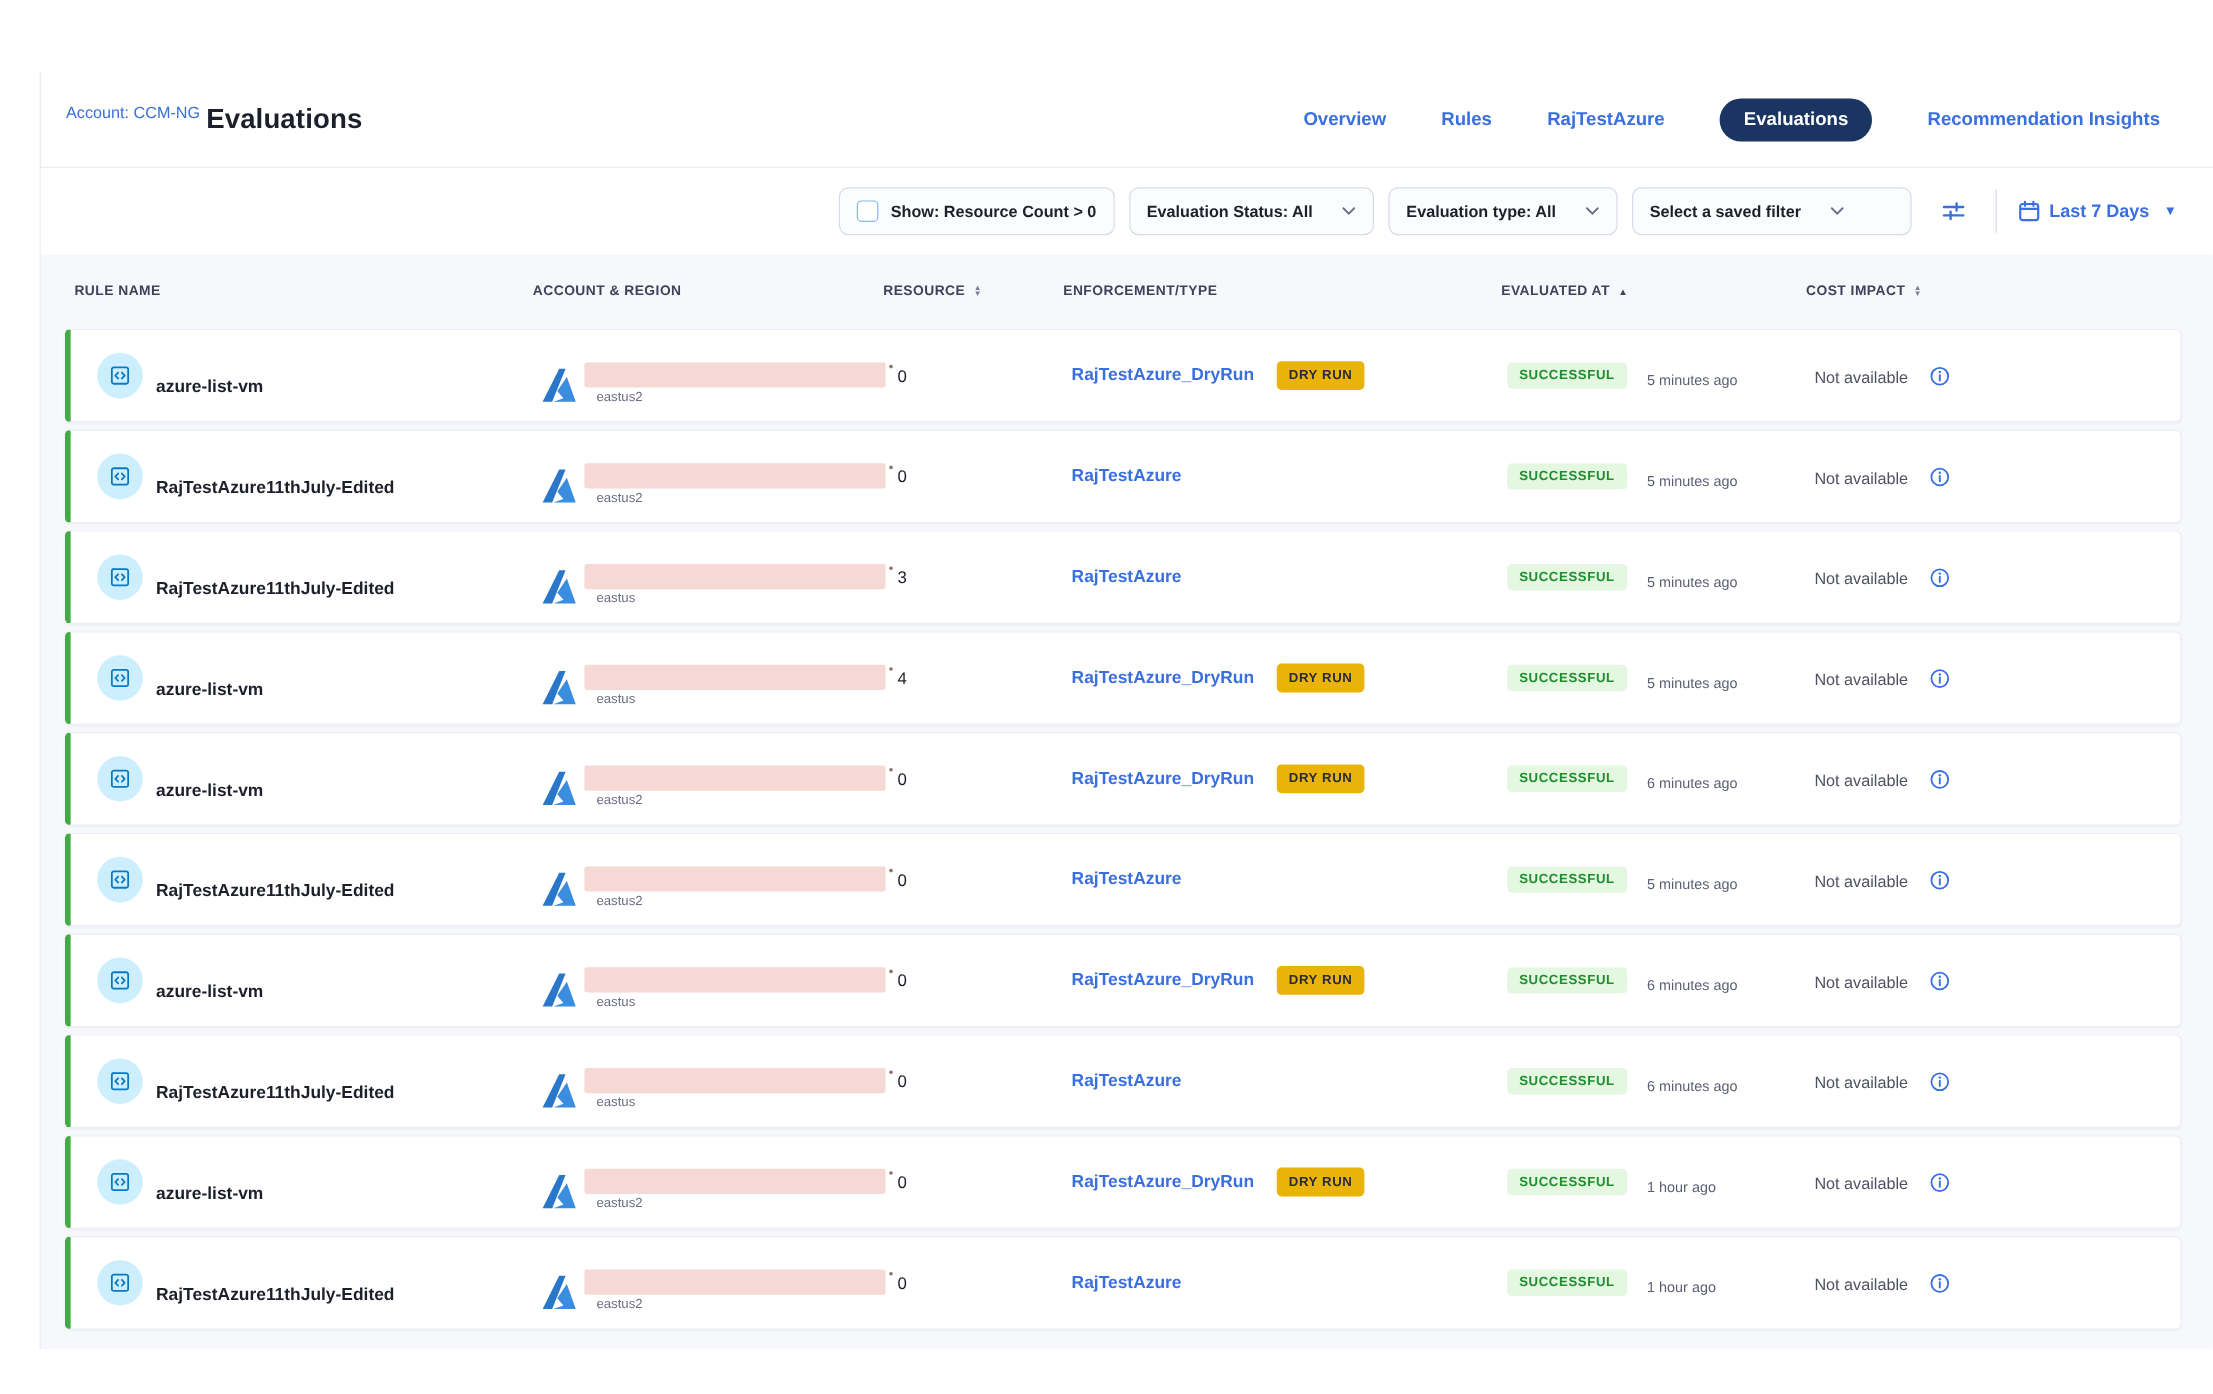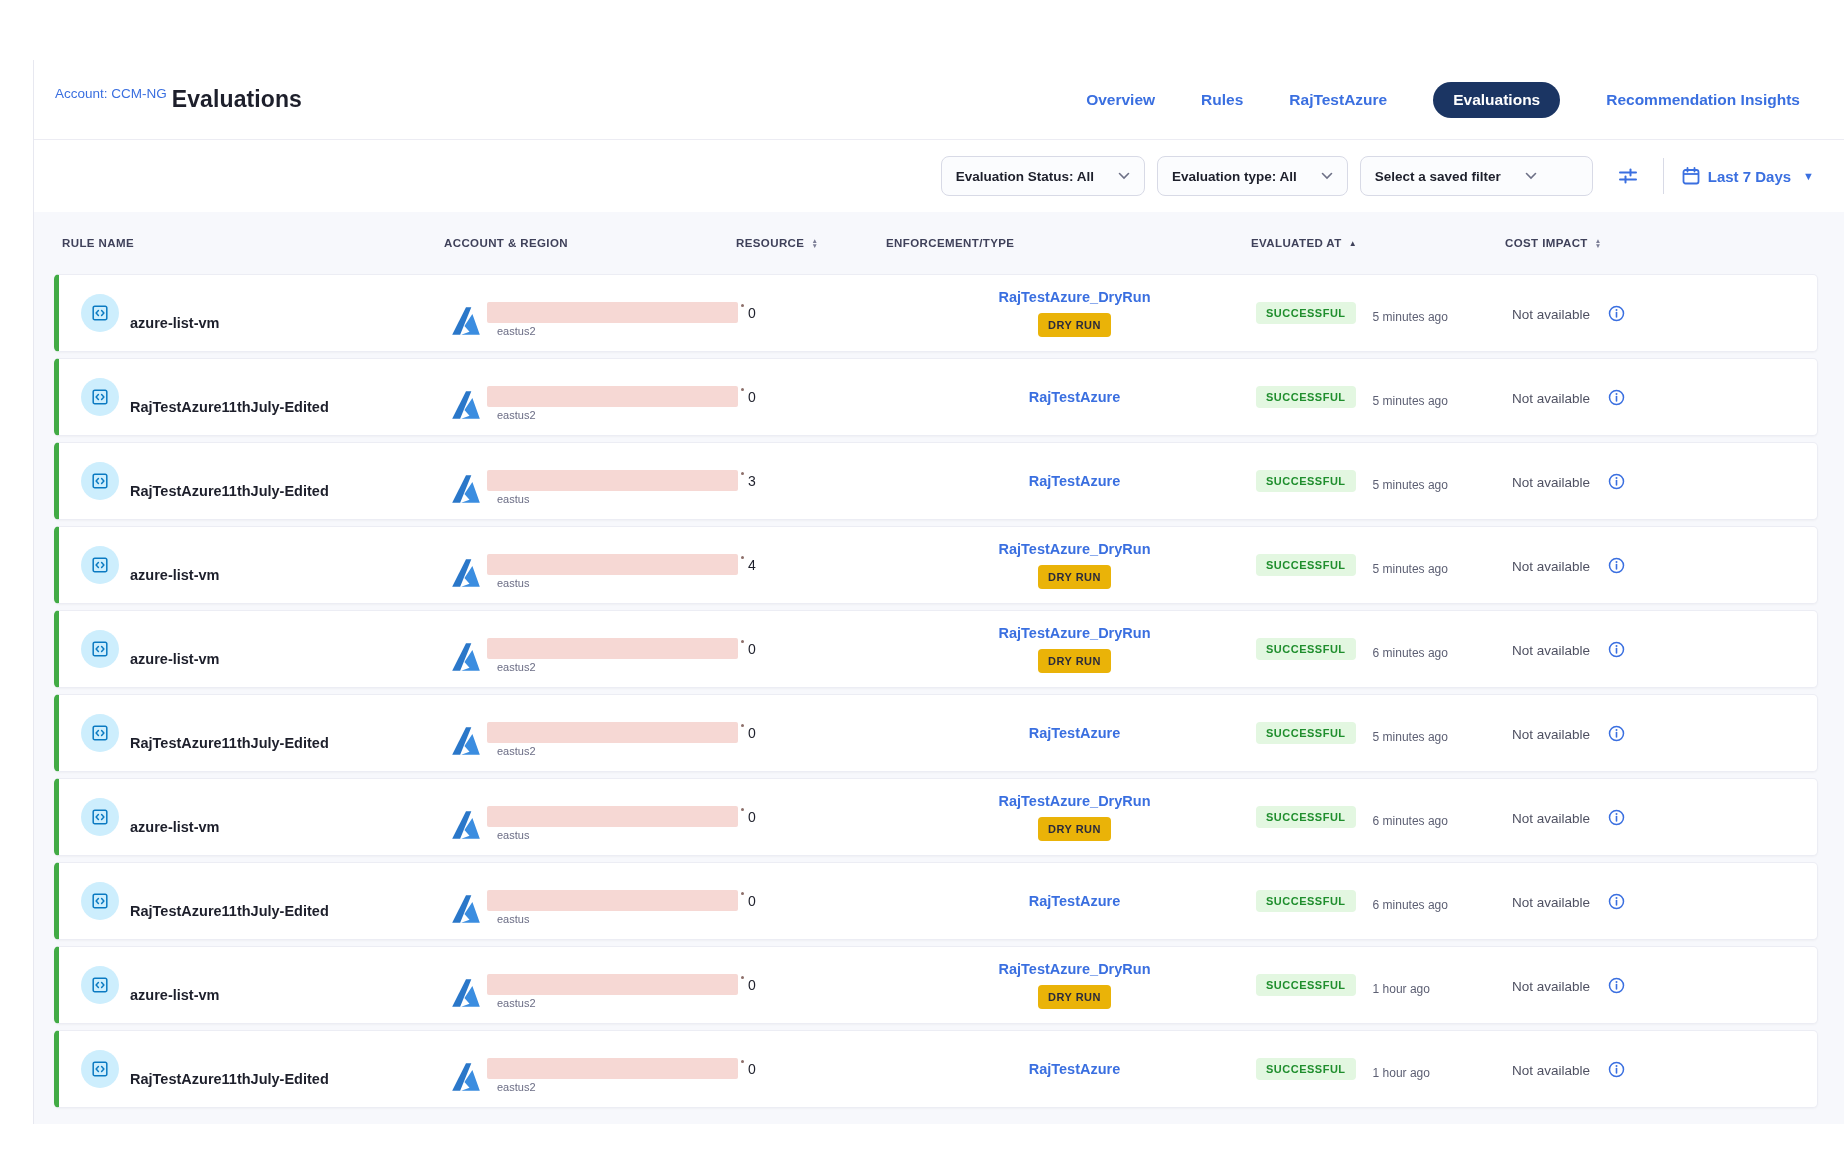--- a/index.html
+++ b/index.html
@@ -63,21 +63,21 @@
     display:flex;align-items:center;justify-content:center;flex:none;}
   .rule-name{font-size:14.5px;font-weight:600;color:var(--ink);white-space:nowrap;margin-top:20px;}
   .c-account{gap:2px;align-items:flex-start;padding-top:16px;}
   .azure-wrap{width:36px;height:36px;flex:none;margin-top:2px;}
   .acct-col{display:flex;flex-direction:column;}
   .redacted{position:relative;width:251px;height:21px;background:var(--redact);border-radius:2px;}
   .redacted .tick{position:absolute;right:-6px;top:2px;width:3px;height:3px;
     border-radius:50%;background:#8d6f6a;}
   .region{font-size:11px;color:var(--faint);margin-top:2px;margin-left:10px;}
   .c-resource{padding-left:12px;font-size:14px;color:var(--ink);}
-  .c-enf{padding-left:2px;gap:8px;flex-direction:column;}
+  .c-enf{padding-left:2px;gap:19px;}
   .enf-link{font-size:14.5px;font-weight:600;color:var(--link-blue);text-decoration:none;
     cursor:pointer;white-space:nowrap;}
   .dryrun{background:#eab308;color:#2a2a3c;font-size:11px;font-weight:700;
     letter-spacing:.5px;padding:6px 10px;border-radius:4px;white-space:nowrap;}
   .dryrun:empty{display:none;}
   .c-eval{flex-direction:row;align-items:flex-end;gap:15px;}
   .status{background:#e3f7e1;color:#1f8e2d;font-size:11px;font-weight:700;
     letter-spacing:.5px;padding:5px 10px;border-radius:4px;}
   .time{font-size:12px;color:var(--muted);margin-left:2px;}
   .c-cost{gap:18px;padding-left:2px;align-items:flex-end;}
@@ -97,20 +97,24 @@
     <div class="nav" id="nav">
         <a class="">Overview</a>
         <a class="">Rules</a>
         <a class="">RajTestAzure</a>
         <a class="active">Evaluations</a>
         <a class="">Recommendation Insights</a>
       </div>
   </div>
 
   <div class="filter-bar">
+    <div class="pill">
+      <span class="checkbox"></span>
+      <span>Show: Resource Count &gt; 0</span>
+    </div>
     <div class="pill">
       <span>Evaluation Status: All</span>
       <span class="chev">
         <svg width="12" height="8" viewBox="0 0 12 8">
             <path d="M1.5 1.5 6 6l4.5-4.5" fill="none" stroke="#6d7086" stroke-width="1.6" stroke-linecap="round"></path>
           </svg>
       </span>
     </div>
     <div class="pill">
       <span>Evaluation type: All</span>

